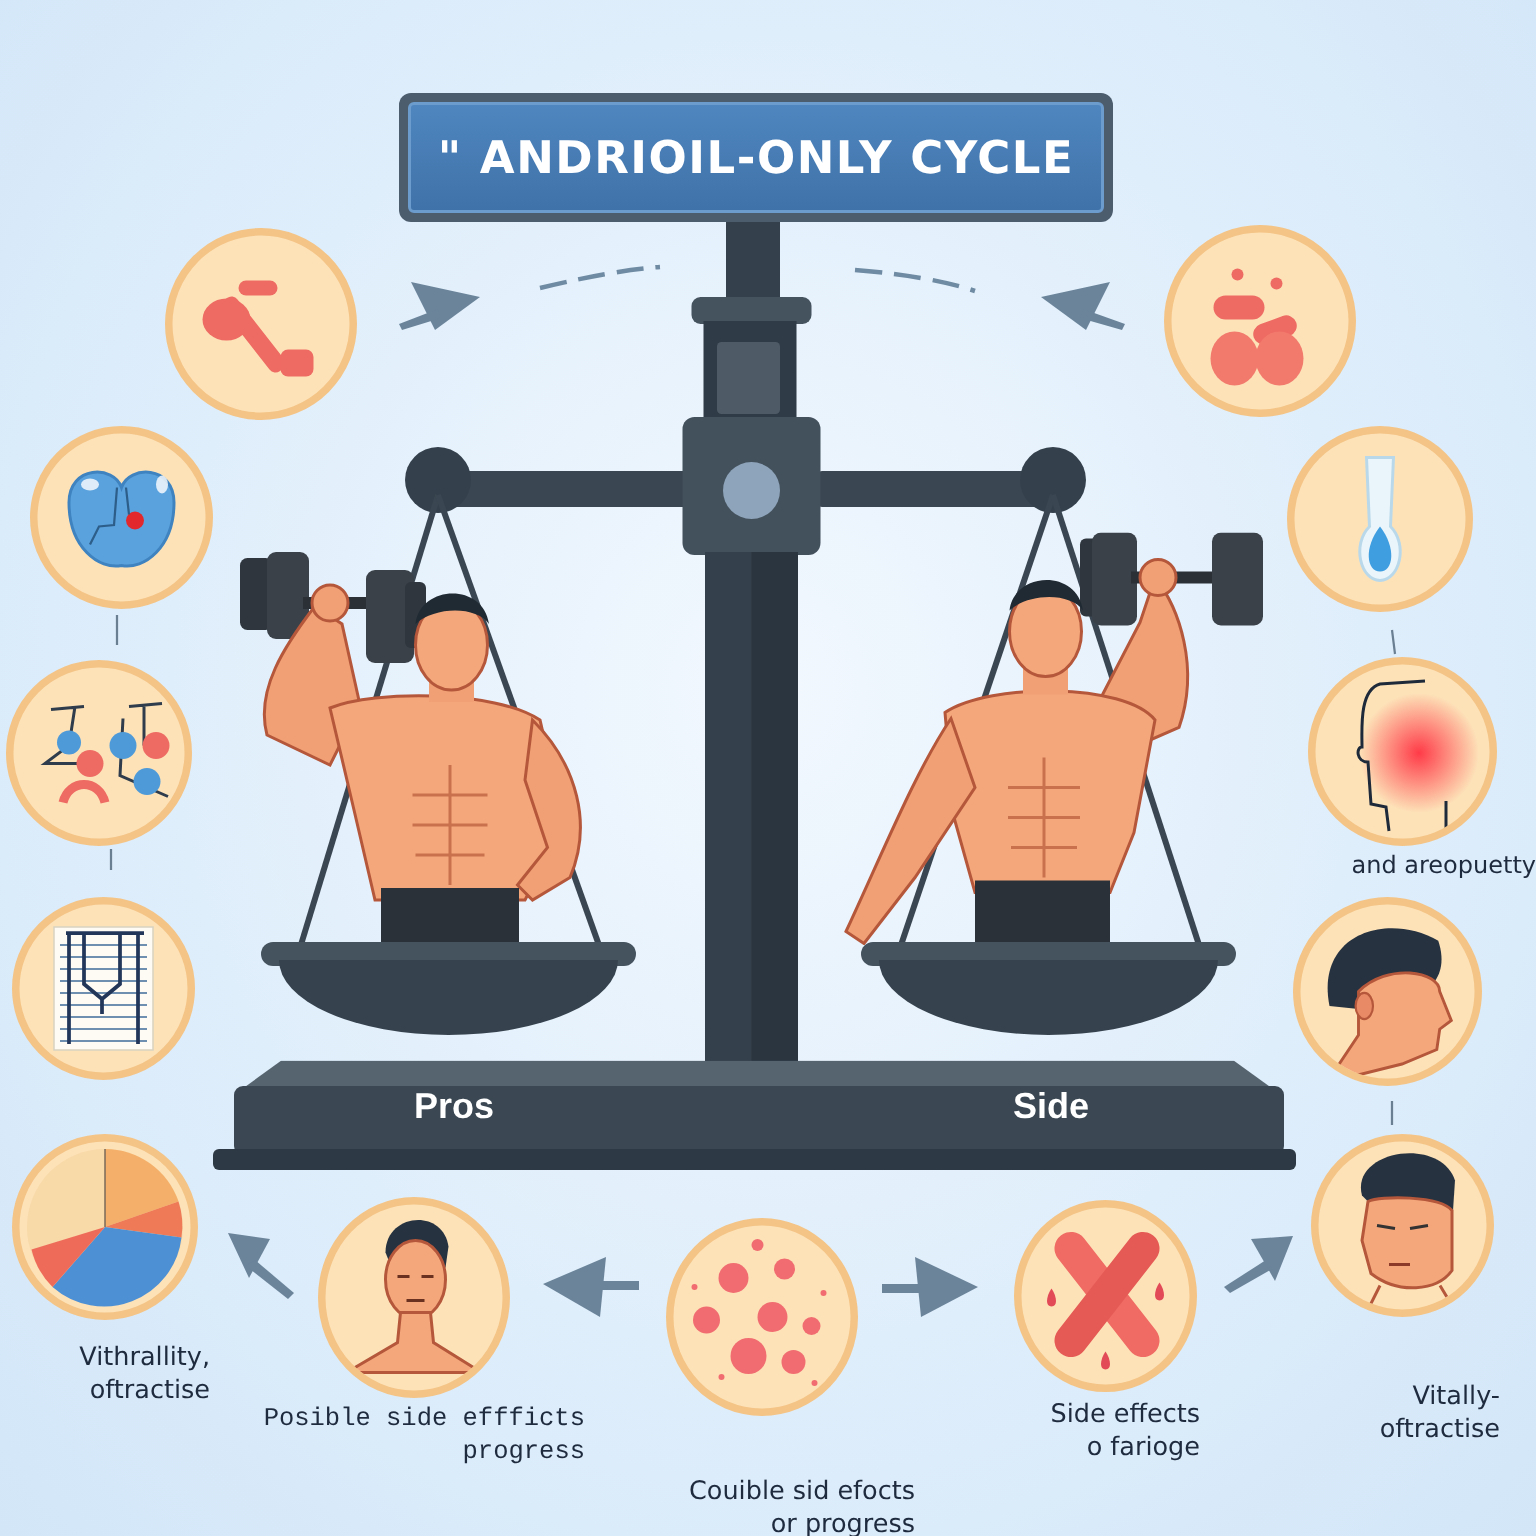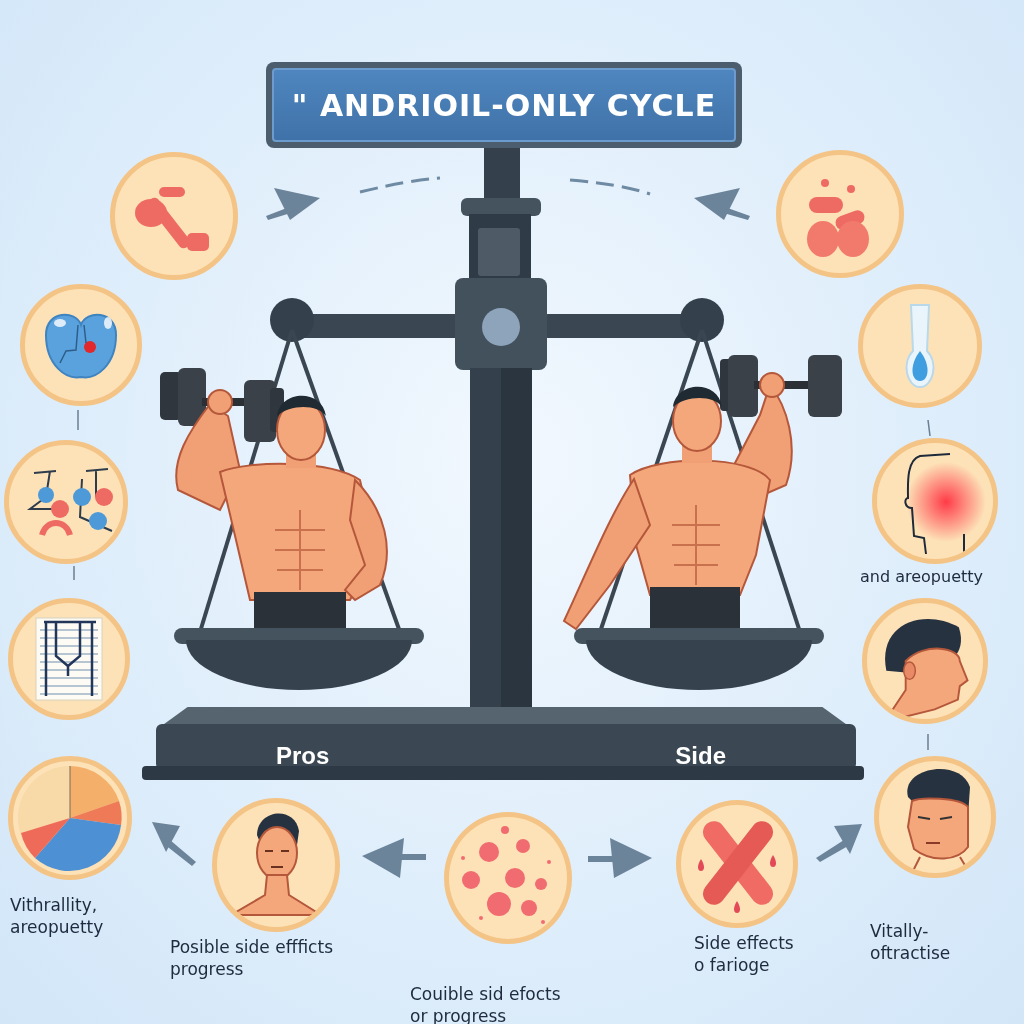--- a/index.html
+++ b/index.html
@@ -34,21 +34,21 @@
   .beam-r { left: 544px; top: 314px; width: 160px; height: 24px; background: #3a4651; border-radius: 4px; }
   .ball-l { left: 270px; top: 298px; width: 44px; height: 44px; background: #34414c; border-radius: 50%; }
   .ball-r { left: 680px; top: 298px; width: 44px; height: 44px; background: #34414c; border-radius: 50%; }
   .pole-low { left: 470px; top: 368px; width: 62px; height: 340px; background: #34414c; }
   .pole-low::after { content: ""; position: absolute; left: 31px; top: 0; width: 31px; height: 100%; background: #2a353f; }
 
   .base-top { left: 160px; top: 707px; width: 690px; height: 20px; background: #55646f; clip-path: polygon(4% 0, 96% 0, 100% 100%, 0 100%); }
   .base {
     left: 156px; top: 724px; width: 700px; height: 46px; background: #3b4853;
     border-radius: 6px;
-    display: flex; justify-content: space-between; align-items: flex-end; padding: 0 130px 0 120px;
+    display: flex; justify-content: space-between; align-items: flex-start; padding: 0 130px 0 120px;
   }
   .base-foot { left: 142px; top: 766px; width: 722px; height: 14px; background: #2d3944; border-radius: 4px; }
   .base-label { color: #ffffff; font-weight: bold; font-size: 24px; font-family: "Liberation Sans", sans-serif; }
 
   .pan {
     height: 50px; border-radius: 0 0 50% 50% / 0 0 100% 100%;
     background: #36434e;
   }
   .pan-rim { height: 16px; background: #45535f; border-radius: 8px; }
 
@@ -56,21 +56,21 @@
   svg.overlay { position: absolute; left: 0; top: 0; }
 
   
   .badge {
     position: absolute; border-radius: 50%;
     background: #fde2b8; border: 5px solid #f4c486;
     display: flex; align-items: center; justify-content: center;
     overflow: hidden;
   }
   .label {
-    position: absolute; text-align: left; color: #1e2a3e;
+    position: absolute; text-align: right; color: #1e2a3e;
     font-size: 17px; line-height: 22px; font-family: "DejaVu Sans", sans-serif;
   }
 </style>
 </head>
 <body>
 
 <div class="abs title-sign">
   <div class="title-inner">" ANDRIOIL-ONLY CYCLE</div>
 </div>
 
@@ -322,21 +322,21 @@
     <rect x="40" y="4" width="22" height="100" rx="11" fill="#ef6b63" transform="rotate(-38 51 54)"></rect>
     <rect x="40" y="4" width="22" height="100" rx="11" fill="#e55a55" transform="rotate(38 51 54)"></rect>
     <path d="M14 50 C 10 56, 10 62, 14 62 C 18 62, 18 56, 14 50 Z" fill="#e34a58"></path>
     <path d="M86 46 C 82 52, 82 58, 86 58 C 90 58, 90 52, 86 46 Z" fill="#e34a58"></path>
     <path d="M50 92 C 46 98, 46 104, 50 104 C 54 104, 54 98, 50 92 Z" fill="#e34a58"></path>
   </svg>
 </div>
 
 <div class="label" style="left:860px;top:566px;width:164px;font-size:16px;">and areopuetty</div>
 <div class="label" style="left:10px;top:894px;width:130px;white-space:pre-line;">Vithrallity,
-areopuetty</div>
-<div class="label" style="left:170px;top:936px;width:220px;white-space:pre-line;">Posible side effficts
+oftractise</div>
+<div class="label" style="left:170px;top:936px;width:220px;white-space:pre-line;font-family:Liberation Mono, monospace;">Posible side effficts
 progress</div>
 <div class="label" style="left:410px;top:942px;width:200px;white-space:pre-line;margin-top:41px;">Couible sid efocts
 or progress</div>
-<div class="label" style="left:680px;top:932px;width:120px;text-align:left;padding-left:14px;white-space:pre-line;">Side effects
+<div class="label" style="left:680px;top:932px;width:120px;text-align:right;padding-left:14px;white-space:pre-line;">Side effects
 o farioge</div>
 <div class="label" style="left:870px;top:920px;width:130px;white-space:pre-line;">Vitally-
 oftractise</div>
 
 </body></html>

